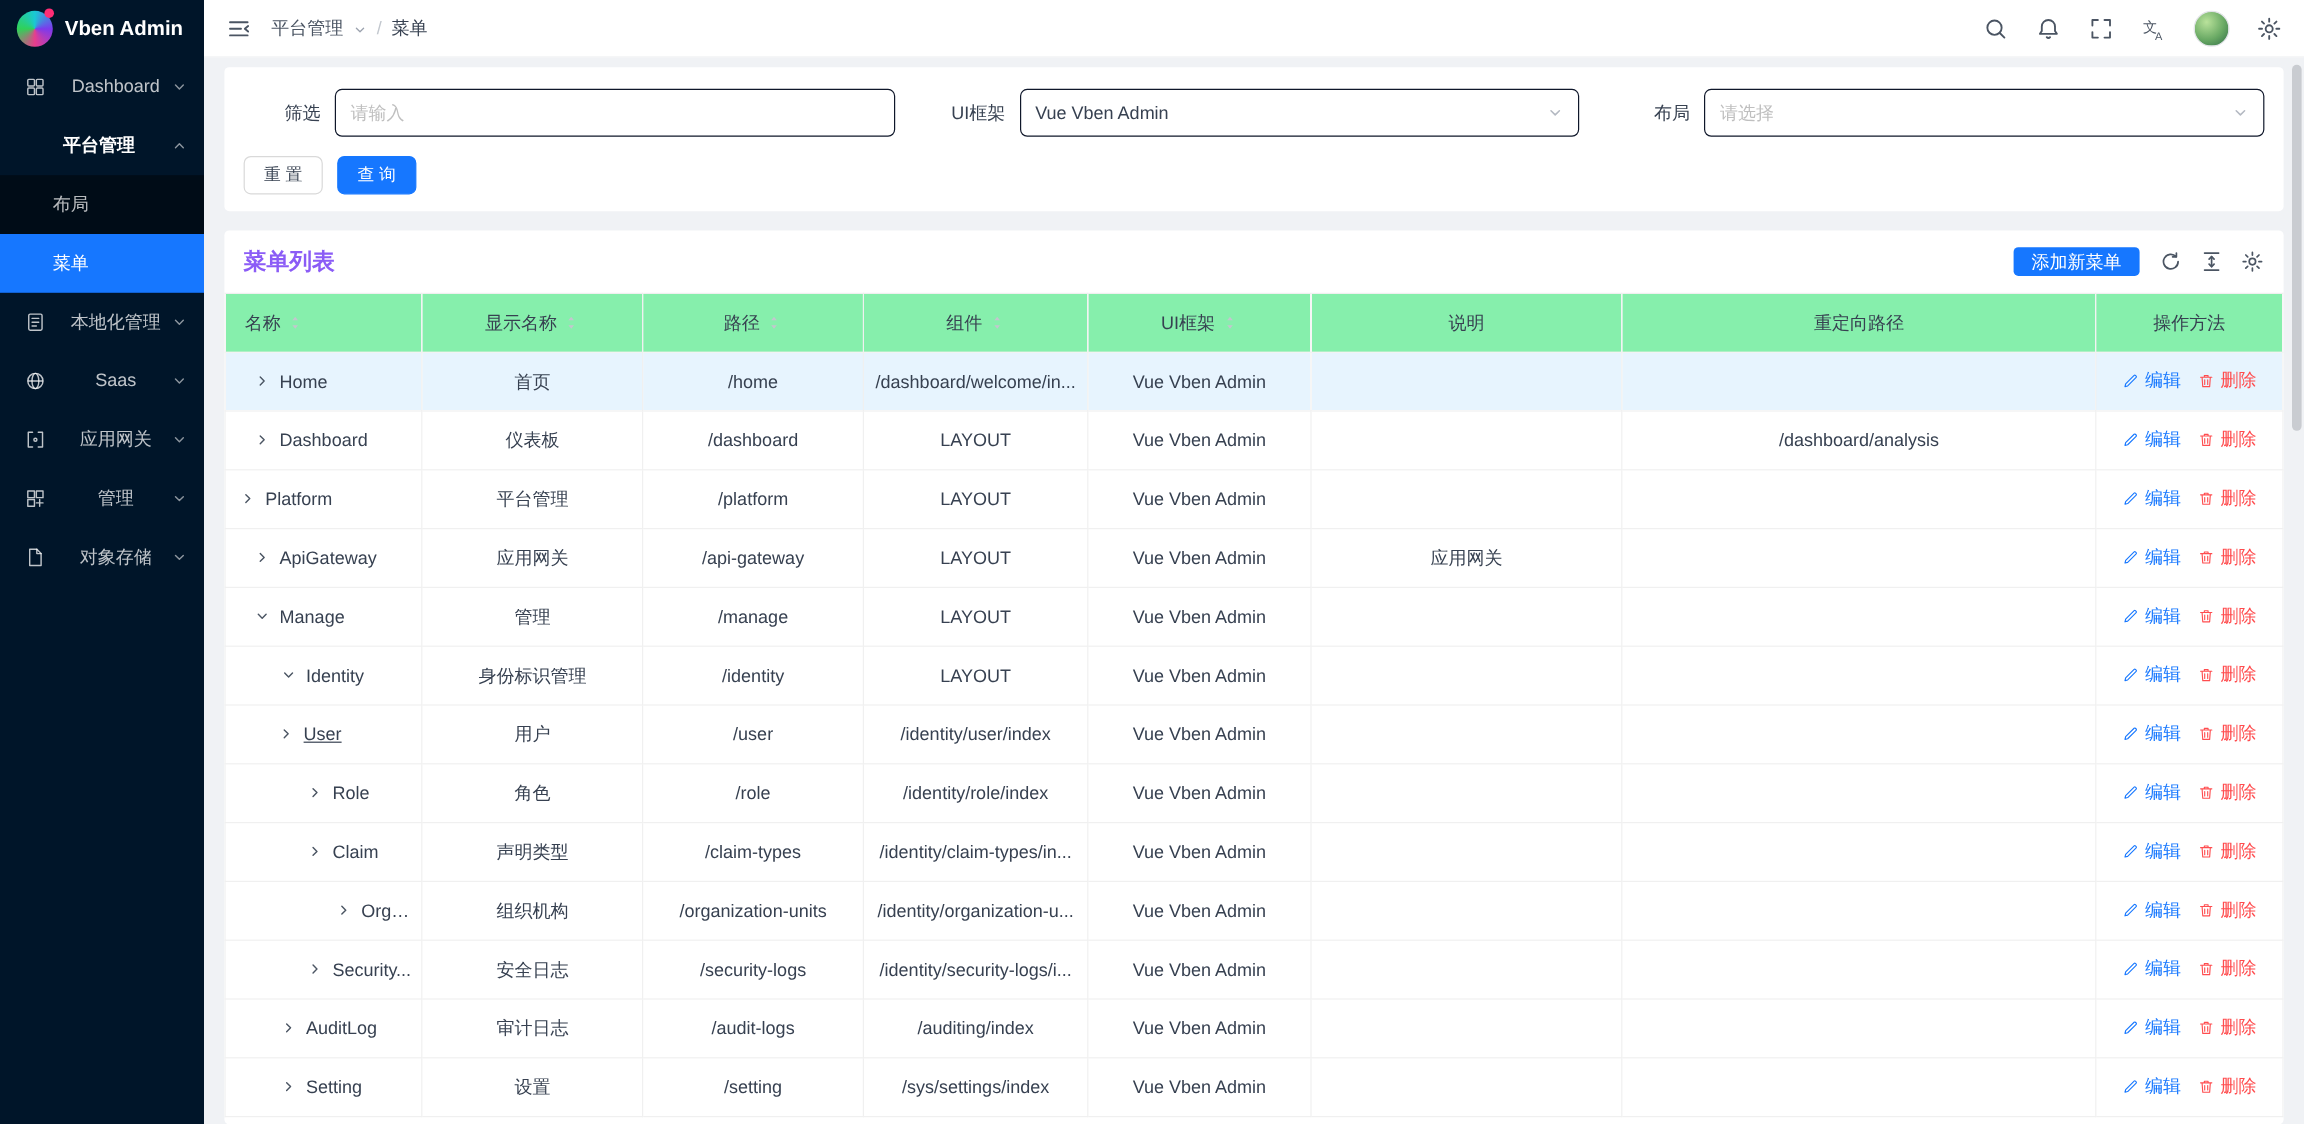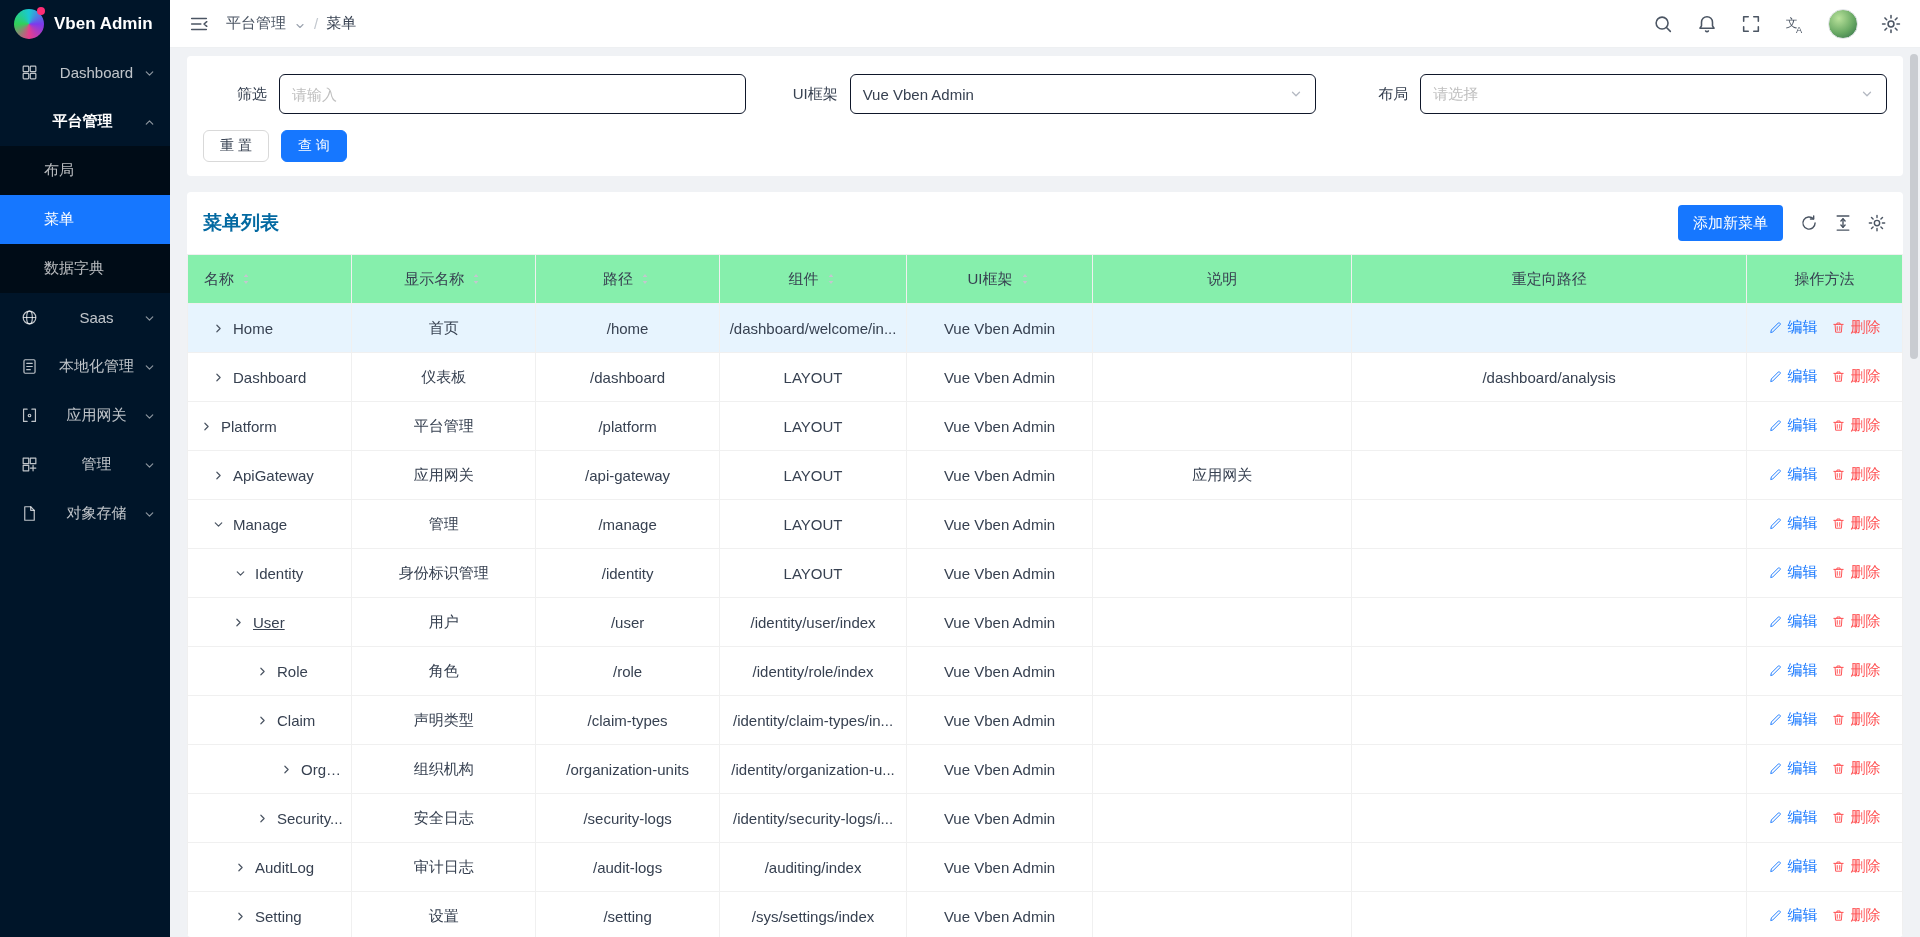--- a/index.html
+++ b/index.html
@@ -67,23 +67,23 @@
   .select .sel-caret { width: 14px; height: 14px; color: #b4b9c2; flex-shrink: 0; }
   .select .sel-caret svg { width: 100%; height: 100%; }
   .btn-row { display: flex; justify-content: flex-start; gap: 12px; margin-top: 16px; }
   .btn { height: 32px; padding: 0 16px; border-radius: 6px; font-size: 14px; cursor: pointer;
     border: 1px solid #d9d9d9; background: #fff; color: var(--txt); white-space: nowrap; }
   .btn.primary { background: var(--primary); border-color: var(--primary); color: #fff; }
 
   
   .table-card { flex: 1; min-height: 0; overflow: hidden; display: flex; flex-direction: column; }
   .table-head { display: flex; align-items: center; padding: 13px 16px; flex-shrink: 0; }
-  .table-title { font-size: 19px; font-weight: 600; color: #0369a1; }
+  .table-title { font-size: 19px; font-weight: 600; color: #8b5cf6; }
   .table-actions { margin-left: auto; display: flex; align-items: center; gap: 16px; color: #4b5563; }
-  .btn-add { height: 36px; padding: 0 15px; font-size: 15px; border-radius: 4px; border: none;
+  .btn-add { height: 24px; padding: 0 15px; font-size: 15px; border-radius: 4px; border: none;
     background: var(--primary); color: #fff; cursor: pointer; white-space: nowrap; text-align: center; }
   .ta-icon { width: 20px; height: 20px; cursor: pointer; display: inline-flex; }
   .ta-icon svg, .ta-icon .icon, .ta-icon .icon svg { width: 100%; height: 100%; }
 
   table { width: 100%; border-collapse: collapse; table-layout: fixed; }
   th, td { border: 1px solid var(--border); height: 49px; font-size: 15px; color: var(--txt);
     text-align: center; padding: 0 8px; overflow: hidden; white-space: nowrap; text-overflow: ellipsis; }
   thead th { background: #86efac; font-weight: 500; }
   th.left, td.cell-name { text-align: left; }
   th.left { padding-left: 16px; }
@@ -134,41 +134,38 @@
               <polyline points="6,15 12,9 18,15"></polyline>
             </svg></span>
         </div>
         <div class="submenu">
           <div class="sub-item">
             <span>布局</span>
           </div>
           <div class="sub-item active">
             <span>菜单</span>
           </div>
-          <div class="sub-item">
-            <span>数据字典</span>
-          </div>
+        </div>
+        <div class="nav-item">
+          <span class="icon"><svg viewBox="0 0 24 24" fill="none" stroke="currentColor" stroke-width="1.5" stroke-linecap="round" stroke-linejoin="round">
+              <rect x="5" y="3.5" width="14" height="17" rx="1.5"></rect>
+              <path d="M8.5 8h7M8.5 12h7M8.5 16h4.5"></path>
+            </svg></span>
+          <span class="lbl">本地化管理</span>
+          <span class="chev"><svg viewBox="0 0 24 24" fill="none" stroke="currentColor" stroke-width="2.2" stroke-linecap="round" stroke-linejoin="round">
+              <polyline points="6,9 12,15 18,9"></polyline>
+            </svg></span>
         </div>
         <div class="nav-item">
           <span class="icon"><svg viewBox="0 0 24 24" fill="none" stroke="currentColor" stroke-width="1.5" stroke-linecap="round" stroke-linejoin="round">
               <circle cx="12" cy="12" r="8"></circle>
               <ellipse cx="12" cy="12" rx="3.6" ry="8"></ellipse>
               <path d="M4.5 12h15"></path>
             </svg></span>
           <span class="lbl">Saas</span>
-          <span class="chev"><svg viewBox="0 0 24 24" fill="none" stroke="currentColor" stroke-width="2.2" stroke-linecap="round" stroke-linejoin="round">
-              <polyline points="6,9 12,15 18,9"></polyline>
-            </svg></span>
-        </div>
-        <div class="nav-item">
-          <span class="icon"><svg viewBox="0 0 24 24" fill="none" stroke="currentColor" stroke-width="1.5" stroke-linecap="round" stroke-linejoin="round">
-              <rect x="5" y="3.5" width="14" height="17" rx="1.5"></rect>
-              <path d="M8.5 8h7M8.5 12h7M8.5 16h4.5"></path>
-            </svg></span>
-          <span class="lbl">本地化管理</span>
           <span class="chev"><svg viewBox="0 0 24 24" fill="none" stroke="currentColor" stroke-width="2.2" stroke-linecap="round" stroke-linejoin="round">
               <polyline points="6,9 12,15 18,9"></polyline>
             </svg></span>
         </div>
         <div class="nav-item">
           <span class="icon"><svg viewBox="0 0 24 24" fill="none" stroke="currentColor" stroke-width="1.5" stroke-linecap="round" stroke-linejoin="round">
               <path d="M9 4H4.5v15.5H9M15 4h4.5v15.5H15"></path>
               <circle cx="12" cy="12" r="1.6"></circle>
             </svg></span>
           <span class="lbl">应用网关</span>

